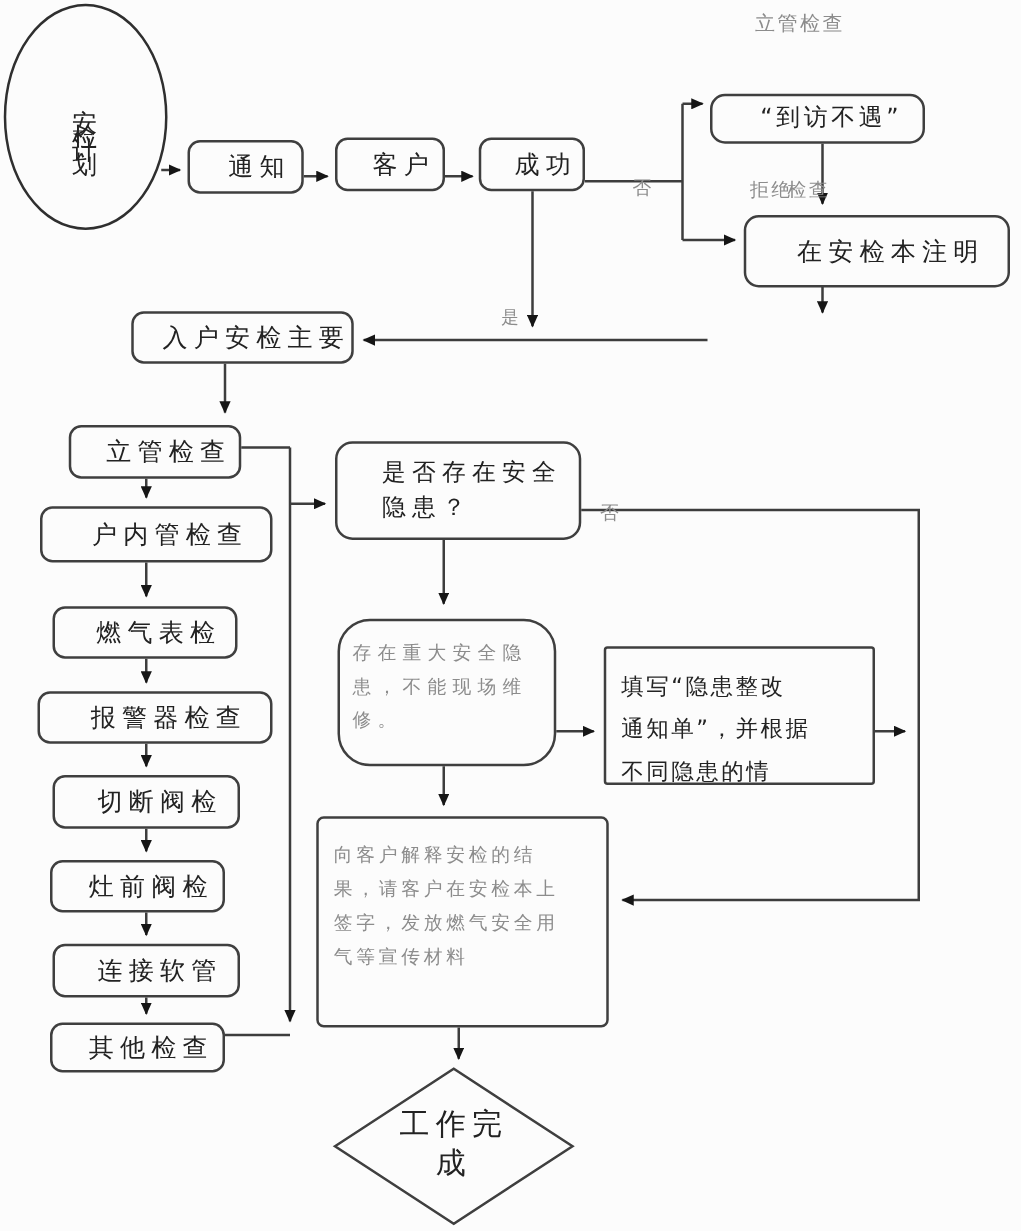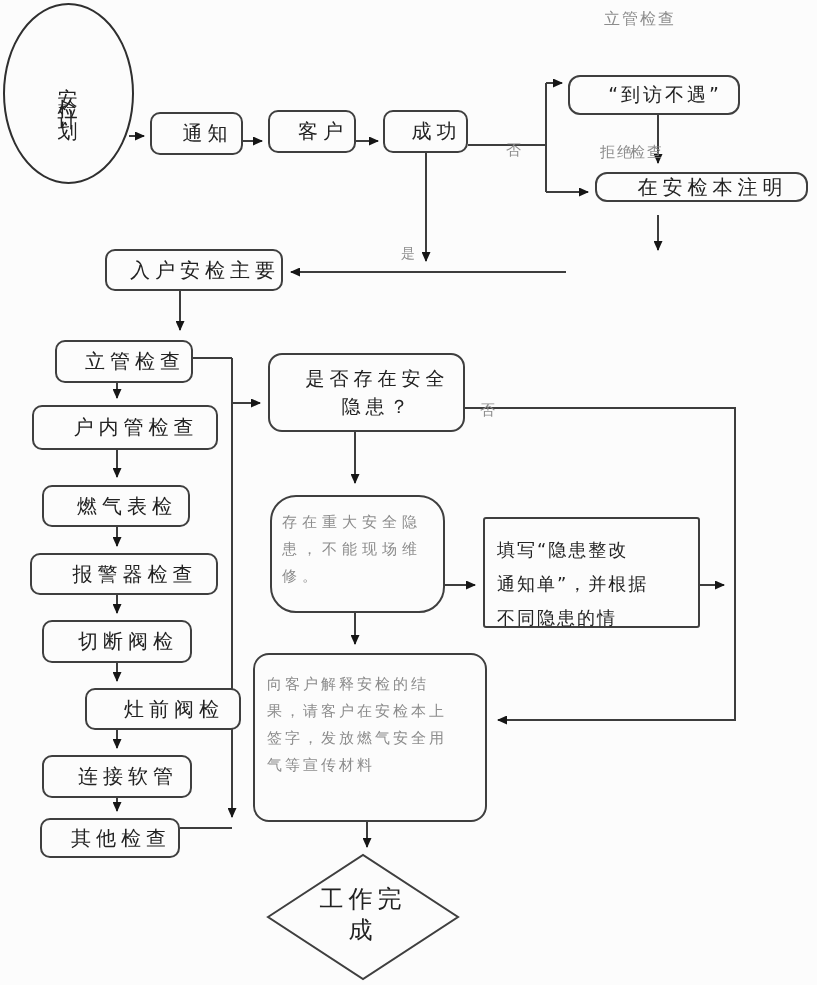--- a/index.html
+++ b/index.html
@@ -6,31 +6,31 @@
   .stage{
     position:relative;width:817px;height:985px;background:#fcfcfc;
     font-family:"DejaVu Sans","Liberation Sans",sans-serif;
     color:#2b2b2b;overflow:hidden;
   }
   svg.wires{position:absolute;left:0;top:0;width:817px;height:985px;}
   .node{
     position:absolute;box-sizing:border-box;
     border:2px solid #3f3f3f;border-radius:10px;background:#fcfcfc;
     display:flex;align-items:center;justify-content:center;
-    font-size:20px;letter-spacing:5px;white-space:pre-line;text-align:center;
+    font-size:20px;letter-spacing:5px;white-space:pre-line;
     color:#222;line-height:1.45;padding-left:22px;
   }
   .node.q{border-radius:14px;font-size:19px;}
   .node.para{
     align-items:flex-start;justify-content:flex-start;text-align:left;
     padding:12px 10px;font-size:15px;letter-spacing:5px;line-height:1.8;
     color:#8c8c8c;border-radius:26px;
   }
   .node.para.dark{color:#232323;font-size:18px;letter-spacing:2px;line-height:1.9;border-radius:3px;padding:14px 12px;}
-  .node.biground{border-radius:16px;}
+  .node.biground{border-radius:6px;}
   .ellipse{
     position:absolute;left:3px;top:3px;width:127px;height:177px;
     border:2px solid #2f2f2f;border-radius:50%;background:#fcfcfc;
     display:flex;align-items:center;justify-content:center;
   }
   .ellipse .vtext{
     writing-mode:vertical-rl;text-orientation:upright;
     font-size:20px;letter-spacing:11px;color:#222;
   }
   .lbl{position:absolute;color:#8c8c8c;white-space:nowrap;}
@@ -93,36 +93,36 @@
   </div>
 
   <div class="node" style="left:150px;top:112px;width:93px;height:43px;">通知</div>
 
   <div class="node" style="left:268px;top:110px;width:88px;height:43px;">客户</div>
 
   <div class="node" style="left:383px;top:110px;width:85px;height:43px;">成功</div>
 
   <div class="node" style="left:568px;top:75px;width:172px;height:40px;font-size:19px;letter-spacing:3px;border-radius:12px;">“到访不遇”</div>
 
-  <div class="node" style="left:595px;top:172px;width:213px;height:30px;border-radius:12px;">在安检本注明</div>
+  <div class="node" style="left:595px;top:172px;width:213px;height:58px;border-radius:12px;">在安检本注明</div>
 
 
   <div class="node" style="left:105px;top:249px;width:178px;height:42px;">入户安检主要</div>
 
   <div class="node" style="left:55px;top:340px;width:138px;height:43px;">立管检查</div>
 
   <div class="node" style="left:32px;top:405px;width:186px;height:45px;">户内管检查</div>
 
   <div class="node" style="left:42px;top:485px;width:148px;height:42px;">燃气表检</div>
 
   <div class="node" style="left:30px;top:553px;width:188px;height:42px;">报警器检查</div>
 
   <div class="node" style="left:42px;top:620px;width:150px;height:43px;">切断阀检</div>
 
-  <div class="node" style="left:40px;top:688px;width:156px;height:42px;margin-left:45px;">灶前阀检</div>
+  <div class="node" style="left:40px;top:688px;width:140px;height:42px;">灶前阀检</div>
 
   <div class="node" style="left:42px;top:755px;width:150px;height:43px;">连接软管</div>
 
   <div class="node" style="left:40px;top:818px;width:140px;height:40px;">其他检查</div>
 
   <div class="node q" style="left:268px;top:353px;width:197px;height:79px;">是否存在安全
 隐患？</div>
 
   <div class="node para" style="left:270px;top:495px;width:175px;height:118px;">存在重大安全隐
 患，不能现场维

